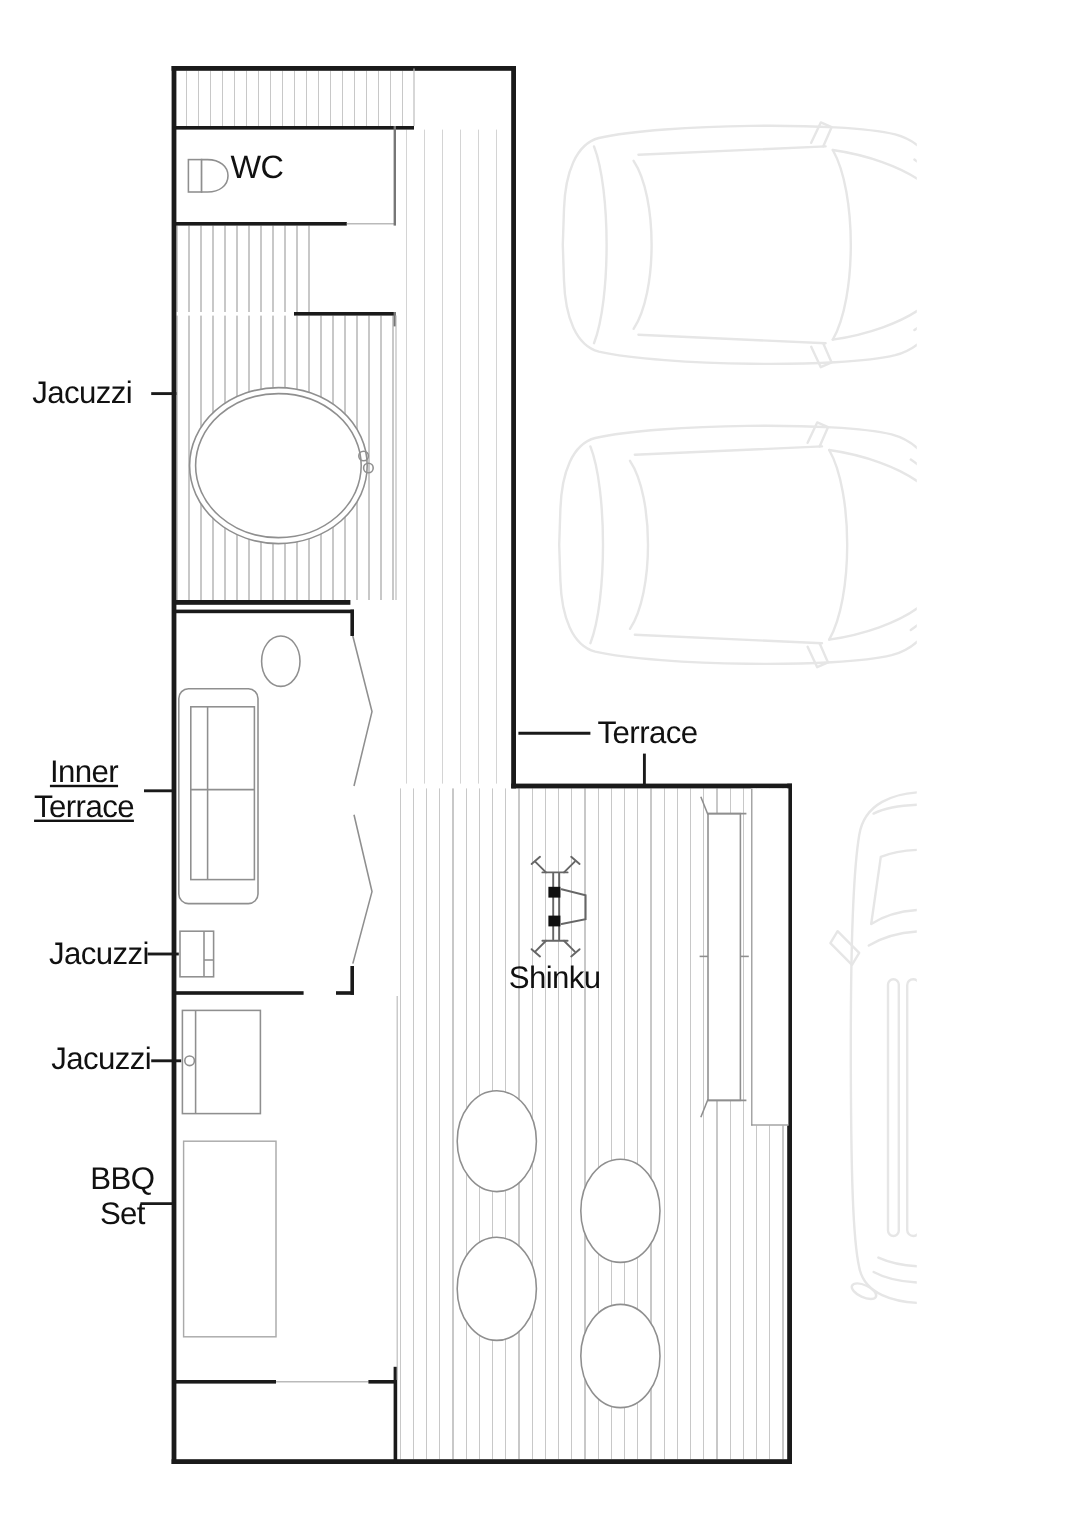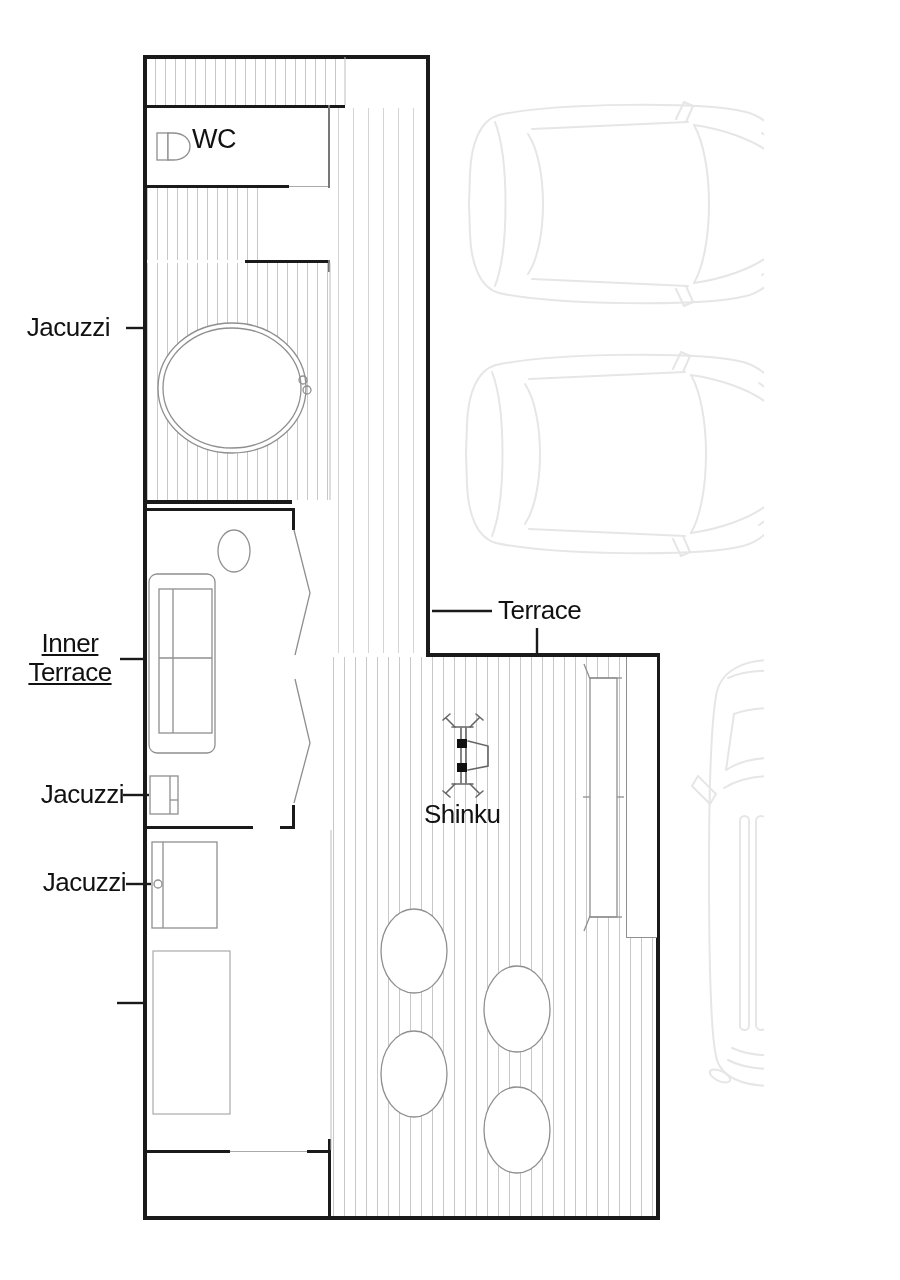--- a/index.html
+++ b/index.html
@@ -201,16 +201,20 @@
   </svg>
 
   <div class="lbl" id="lbl-wc">WC</div>
   <div class="lbl" id="lbl-jacuzzi">Jacuzzi</div>
   <div class="lbl" id="lbl-inner-terrace">
     <span style="display:block;">Inner</span>
     <span style="display:block;">Terrace</span>
   </div>
   <div class="lbl" id="lbl-fridge">Jacuzzi</div>
   <div class="lbl" id="lbl-shinku">Jacuzzi</div>
+  <div class="lbl" id="lbl-bbq">
+    <span style="display:block;">BBQ</span>
+    <span style="display:block;">Set</span>
+  </div>
   <div class="lbl" id="lbl-terrace">Terrace</div>
   <div class="lbl" id="lbl-buranko">Shinku</div>
 
 </div>
 
 </body></html>

